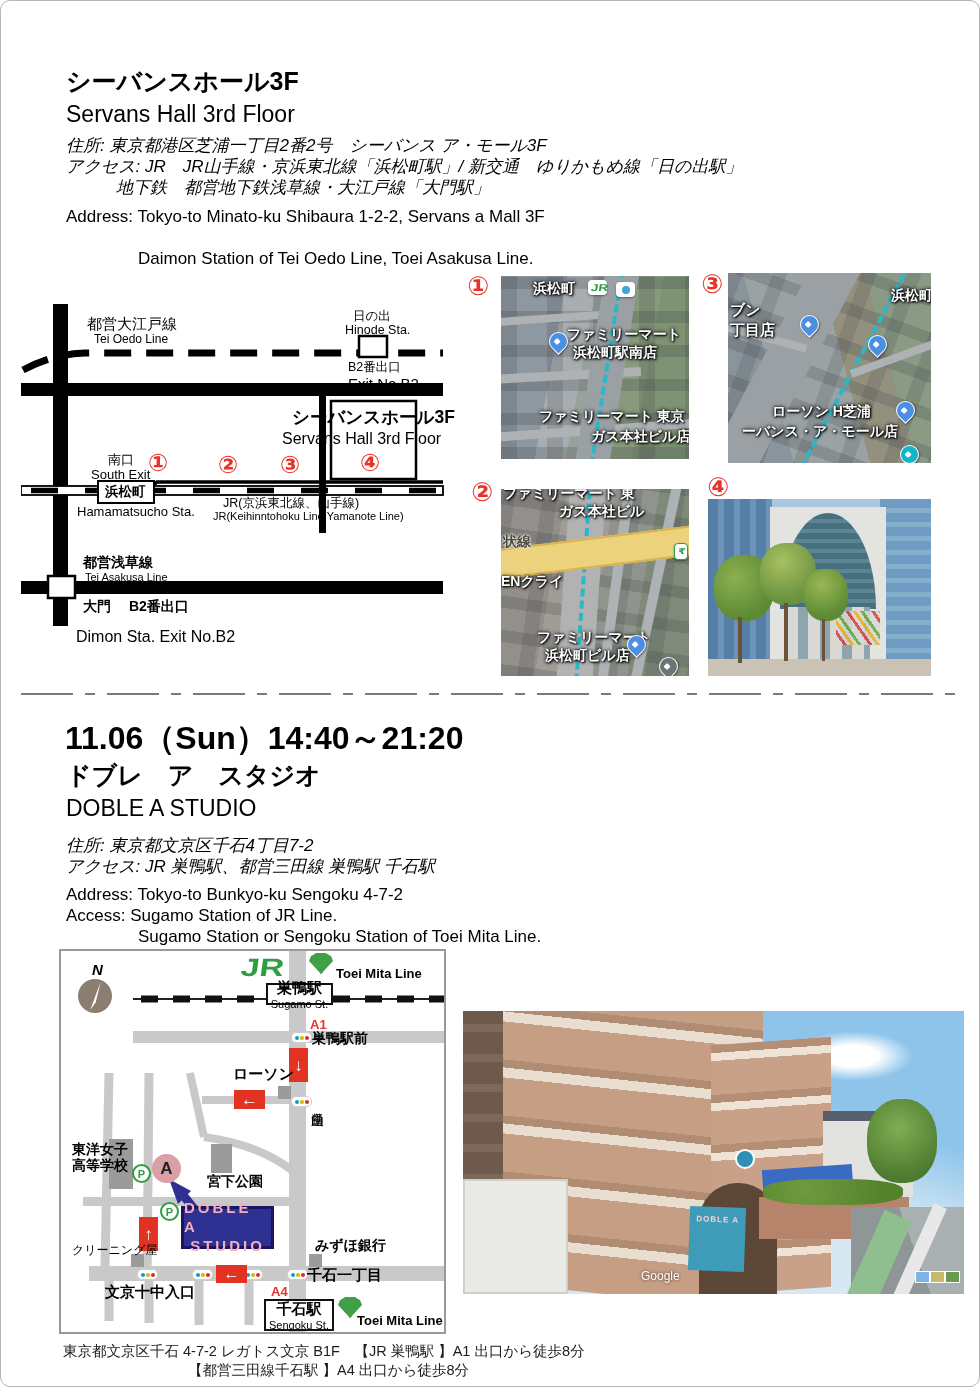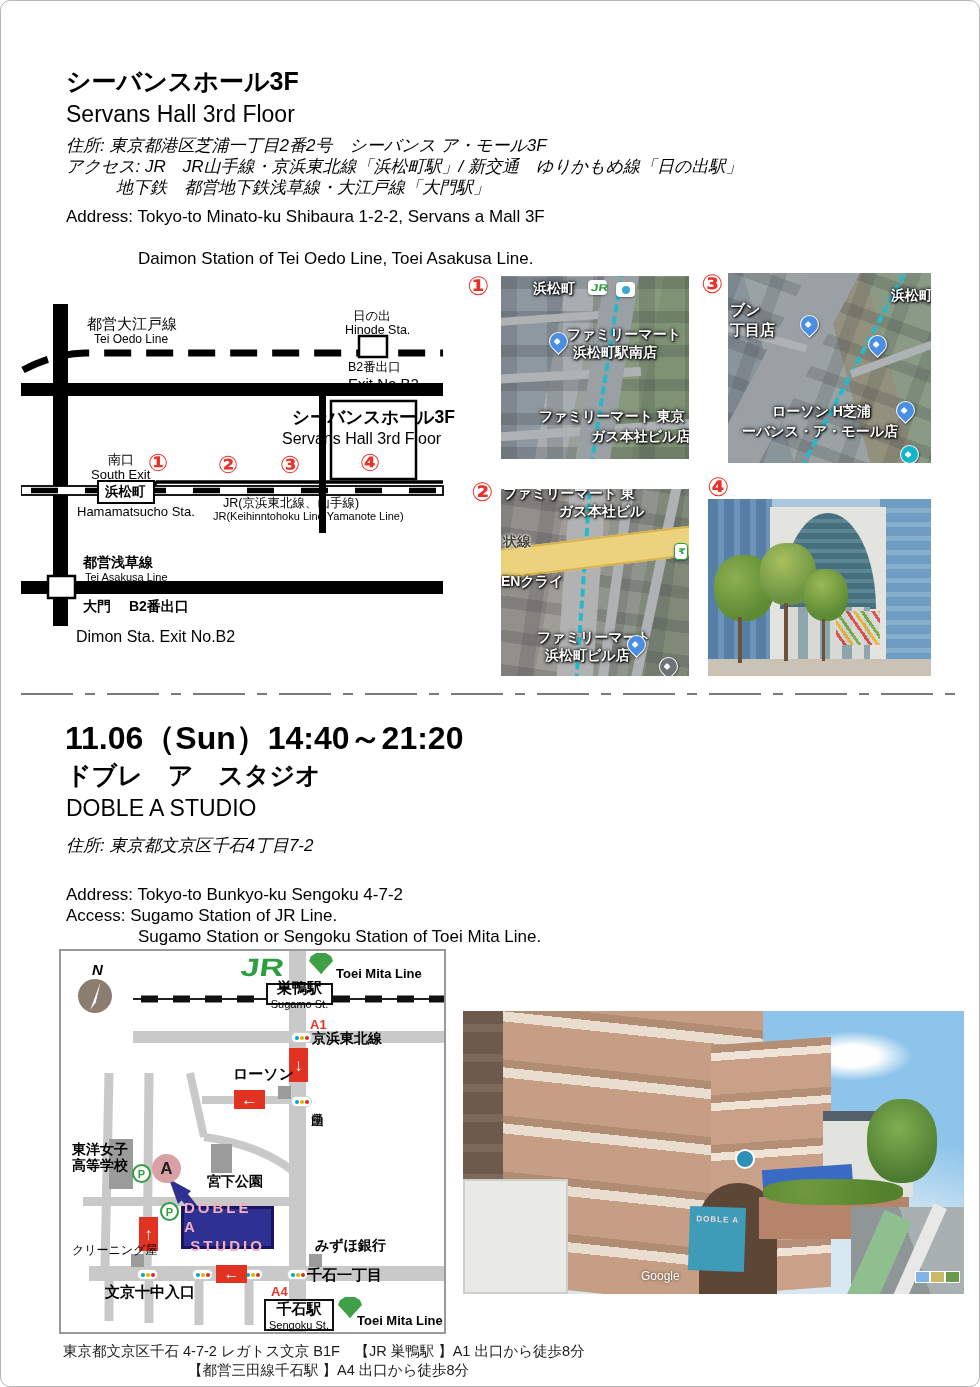--- a/index.html
+++ b/index.html
@@ -200,20 +200,21 @@
     <div class="abs" style="left:76px;top:104px;width:4px;height:58px;background:#6b5238;"></div>
     <div class="abs" style="left:114px;top:120px;width:3px;height:42px;background:#6b5238;"></div>
   </div>
 
   <div class="separator" style="left:20px;top:692px;width:940px;"></div>
 
   <h1 class="title" style="left:64px;top:716px;">11.06（Sun）14:40～21:20</h1>
   <div class="venue-ja" style="left:65px;top:758px;">ドブレ　ア　スタジオ</div>
   <div class="venue-en" style="left:65px;top:794px;">DOBLE A STUDIO</div>
   <div class="body-ja" style="left:65px;top:833px;">住所: 東京都文京区千石4丁目7-2</div>
+  <div class="body-ja" style="left:65px;top:854px;">アクセス: JR 巣鴨駅、都営三田線 巣鴨駅 千石駅</div>
   <div class="body-en" style="left:65px;top:884px;">Address: Tokyo-to Bunkyo-ku Sengoku 4-7-2</div>
   <div class="body-en" style="left:65px;top:905px;">Access: Sugamo Station of JR Line.</div>
   <div class="body-en" style="left:137px;top:926px;">Sugamo Station or Sengoku Station of Toei Mita Line.</div>
 
   <div class="map-wrap" style="left:58px;top:948px;width:387px;height:385px;border:2px solid #999;box-sizing:border-box;background:#fff;">
     <svg width="383" height="381" viewBox="0 0 383 381">
       <rect x="228" y="0" width="17" height="381" fill="#c9c9c9"></rect>
       <rect x="72" y="80" width="311" height="12" fill="#c9c9c9"></rect>
       <rect x="22" y="246" width="223" height="9" fill="#c9c9c9"></rect>
       <rect x="28" y="315" width="355" height="15" fill="#c9c9c9"></rect>
@@ -236,21 +237,21 @@
     <div class="lbl" style="left:31px;top:10px;font-size:15px;font-style:italic;font-weight:600;">N</div>
     <div class="compass" style="left:17px;top:28px;"></div>
     <div class="lbl jr-green" style="left:180px;top:2px;font-size:25px;">JR</div>
     <div class="leaf" style="left:248px;top:2px;"></div>
     <div class="lbl" style="left:275px;top:16px;font-size:13px;font-weight:bold;">Toei Mita Line</div>
     <div class="station-box" style="left:205px;top:32px;width:67px;height:22px;">
       <span style="font-size:15px;font-weight:600;">巣鴨駅</span>
       <span style="font-size:11px;text-align:right;">Sugamo St.</span>
     </div>
     <div class="lbl red" style="left:249px;top:67px;font-size:13px;font-weight:bold;">A1</div>
-    <div class="lbl" style="left:251px;top:79px;font-size:14px;font-weight:600;">京浜東北線</div>
+    <div class="lbl" style="left:251px;top:79px;font-size:14px;font-weight:600;">巣鴨駅前</div>
     <div class="tlight" style="left:230px;top:81px;">
         <i></i>
       </div>
     <div class="arrowbox" style="left:228px;top:97px;width:19px;height:34px;font-size:17px;">↓</div>
     <div class="lbl" style="left:172px;top:114px;font-size:15px;font-weight:600;">ローソン</div>
     <div class="arrowbox" style="left:173px;top:139px;width:31px;height:19px;font-size:17px;">←</div>
     <div class="tlight" style="left:230px;top:145px;">
         <i></i>
       </div>
     <div class="lbl vtext" style="left:248px;top:152px;font-size:13px;">白山通り</div>

